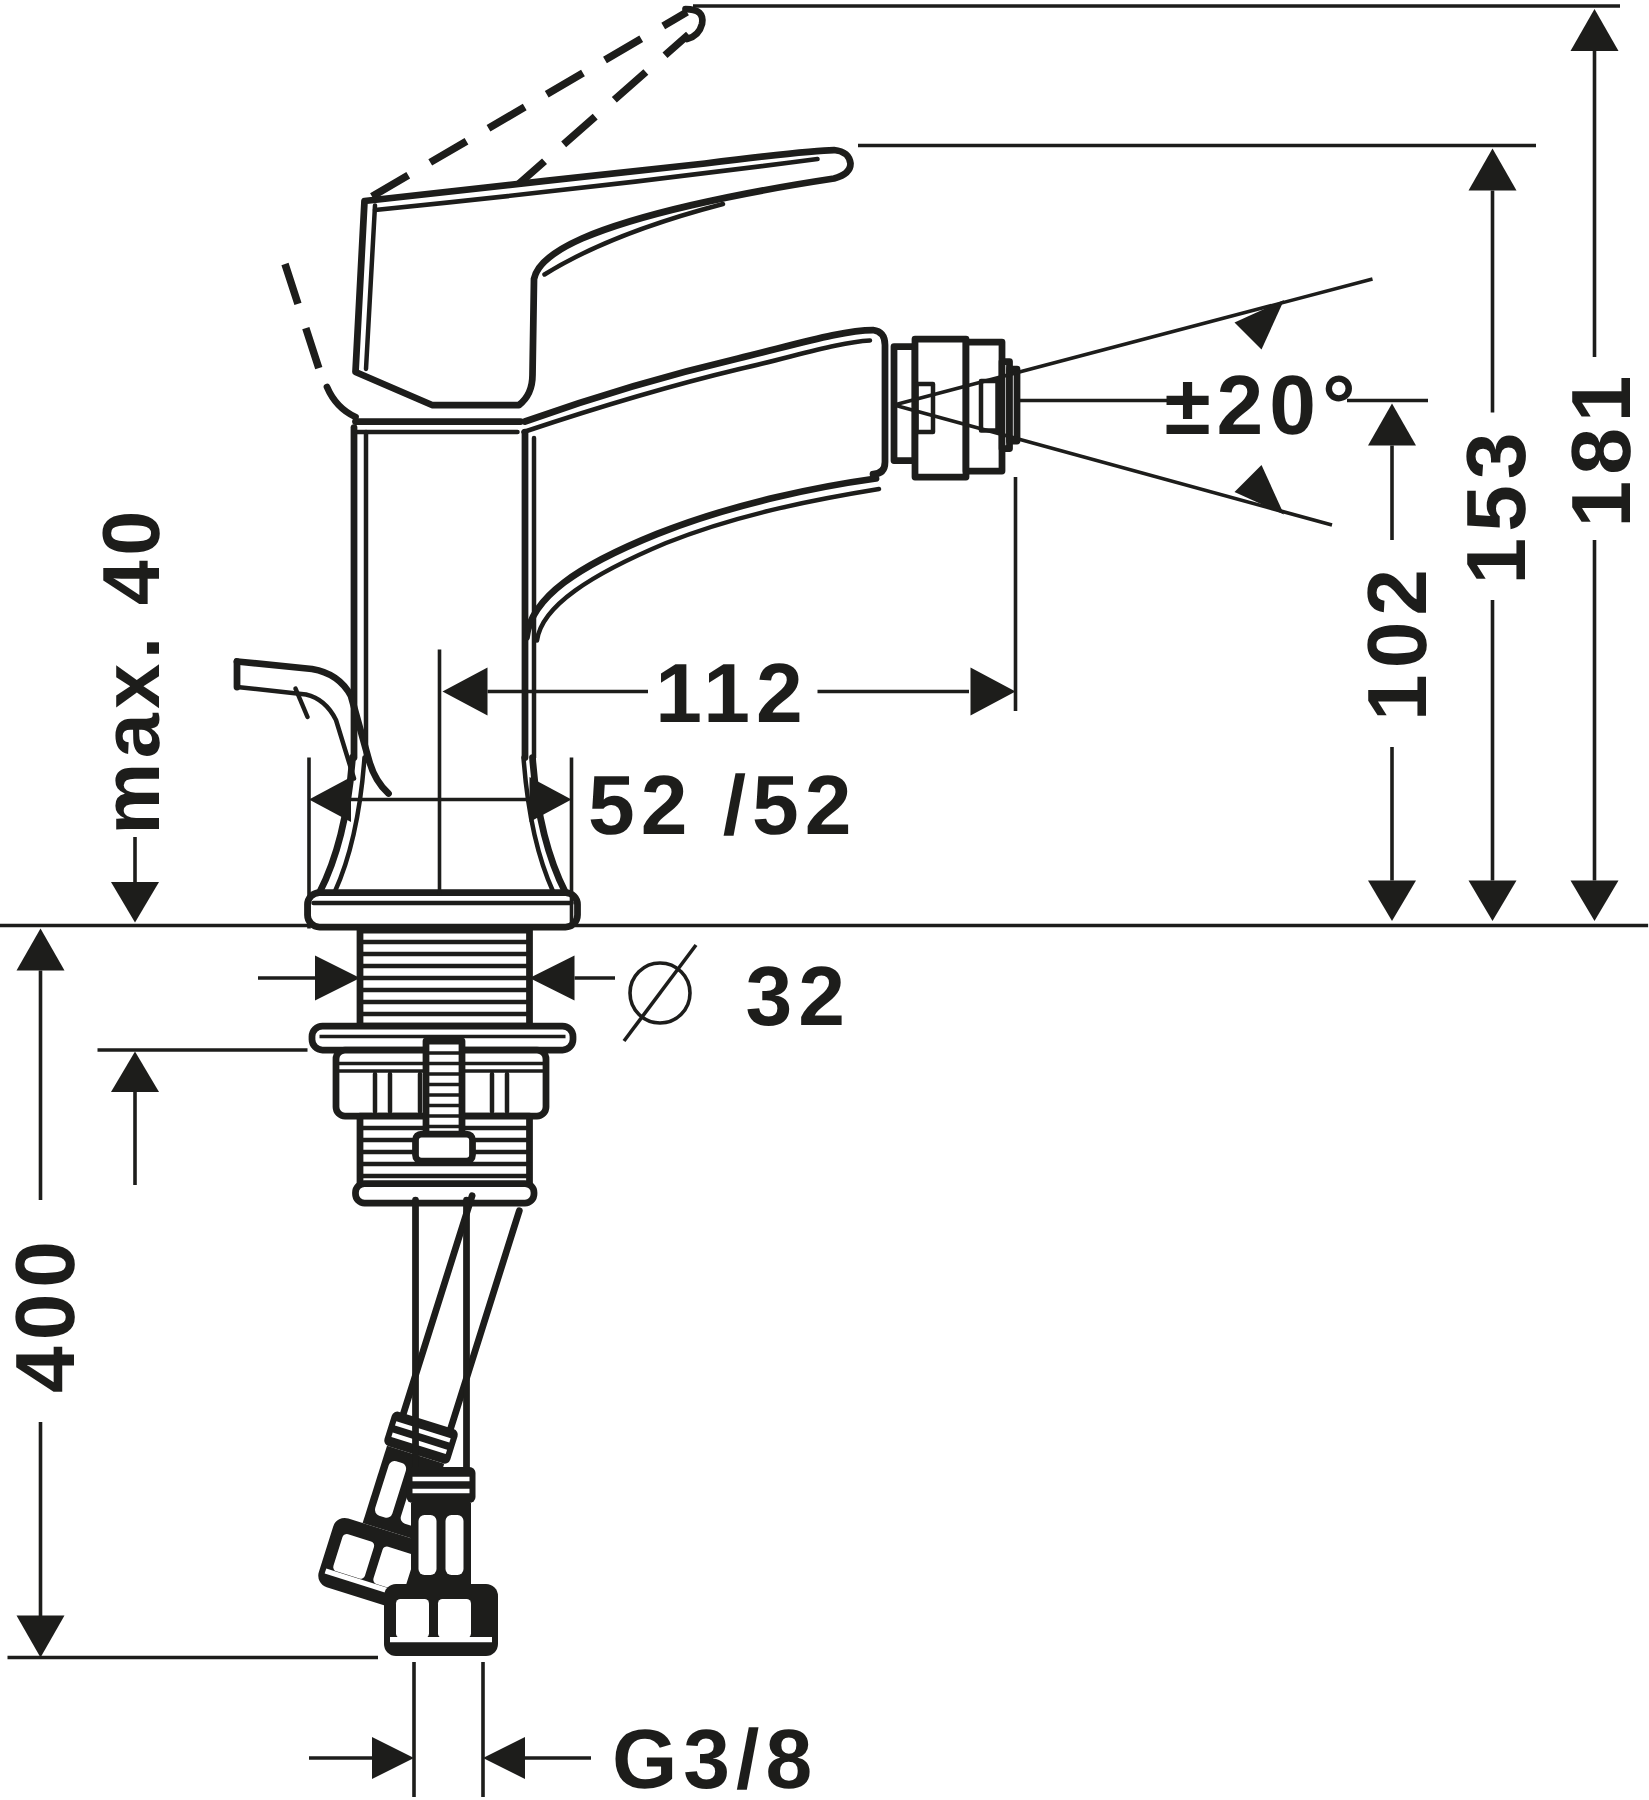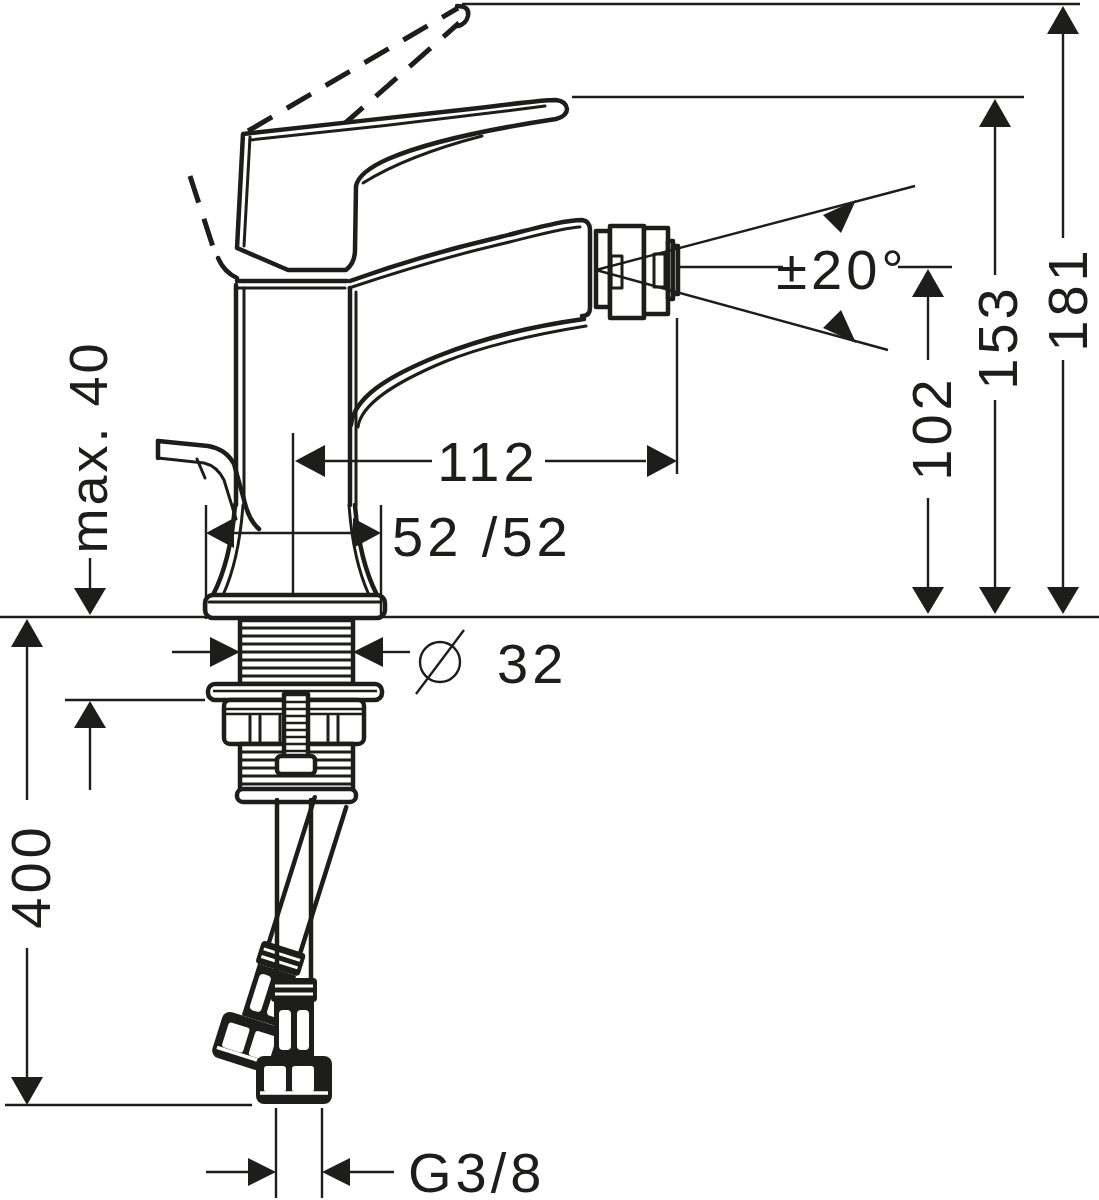--- a/index.html
+++ b/index.html
@@ -1,17 +1,17 @@
 <!DOCTYPE html>
 <html style="--ink: #1d1d1b; --paper: #ffffff;"><head>
 <meta charset="utf-8">
 <style>
   :root { --ink:#1d1d1b; --paper:#ffffff; }
   html,body { margin:0; padding:0; background:var(--paper); }
-  .stage { width:1099px; height:1200px; background:var(--paper); position:relative; overflow:hidden; }
+  .stage { width:1099px; height:1200px; background:var(--paper); position:relative; overflow:hidden;font-weight:bold; }
   svg { display:block; }
   .ln   { stroke:var(--ink); stroke-width:4.5; fill:none; stroke-linejoin:round; stroke-linecap:round; }
   .ln2  { stroke:var(--ink); stroke-width:3;   fill:none; stroke-linejoin:round; stroke-linecap:round; }
   .thin { stroke:var(--ink); stroke-width:2.4; fill:none; }
   .fillw{ fill:var(--paper); }
   .fillk{ fill:var(--ink); stroke:none; }
   .wline{ stroke:var(--paper); fill:none; }
   .arrow{ fill:var(--ink); stroke:none; }
   .dash { stroke:var(--ink); stroke-width:5; fill:none; stroke-linecap:butt; stroke-dasharray:28 17; }
   .dim-text { font-family:"Liberation Sans", sans-serif; font-size:56px; fill:var(--ink); letter-spacing:4px; }

